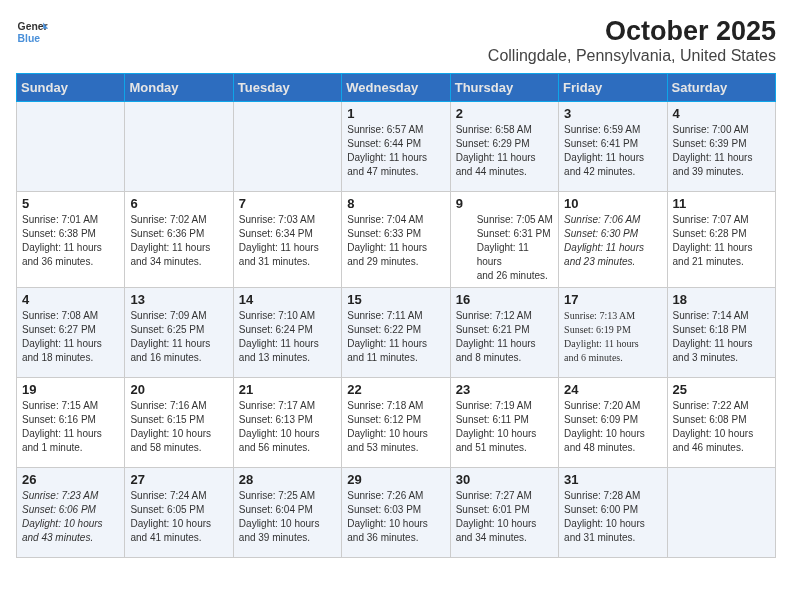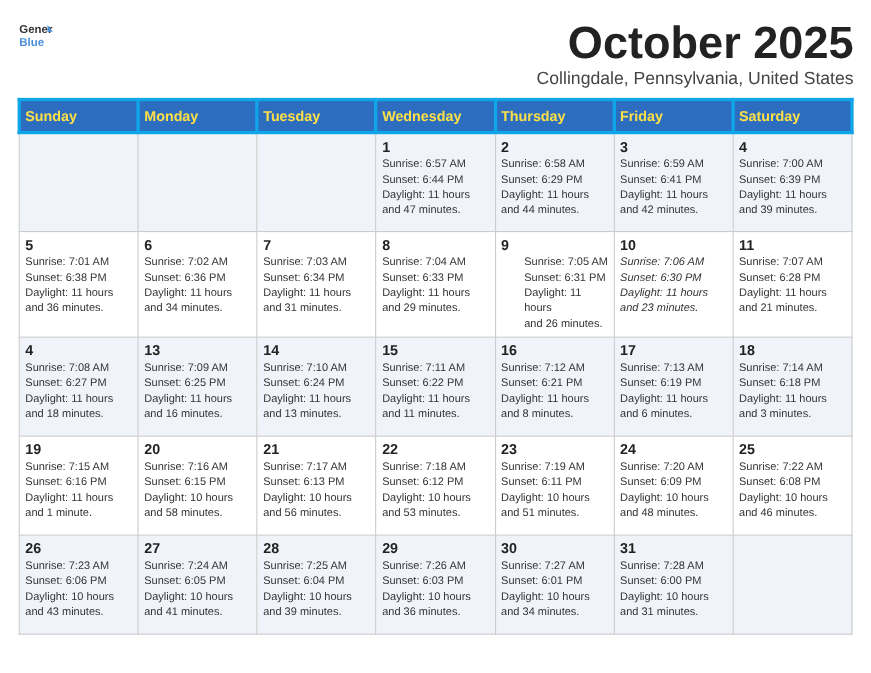--- a/index.html
+++ b/index.html
@@ -22,40 +22,40 @@
       gap: 4px;
     }
     .logo-icon {
       width: 32px;
       height: 32px;
     }
     .title-block {
       text-align: right;
     }
     .main-title {
-      font-size: 41px;
+      font-size: 27px;
       font-weight: bold;
       color: #222;
     }
     .subtitle {
       font-size: 16px;
       color: #444;
     }
     table {
       width: 100%;
       border-collapse: collapse;
       table-layout: fixed;
     }
     thead tr th {
       background-color: #2d6dbf;
-      color: #fde047;
+      color: #e5e5e5;
       font-size: 13px;
       padding: 6px 4px;
       text-align: left;
-      border: 3px solid #0ea5e9;
+      border: 1px solid #0ea5e9;
     }
     tbody tr {
       border: 1px solid #ccc;
     }
     tbody tr:nth-child(odd) {
       background-color: #f0f4fa;
     }
     tbody tr:nth-child(even) {
       background-color: #ffffff;
     }
@@ -224,21 +224,21 @@
         </td>
         <td>
           <span class="day-num">16</span>
           <div class="day-info" style="white-space: pre-line;">Sunrise: 7:12 AM
 Sunset: 6:21 PM
 Daylight: 11 hours
 and 8 minutes.</div>
         </td>
         <td>
           <span class="day-num">17</span>
-          <div class="day-info" style="white-space: pre-line;">Sunrise: 7:13 AM
+          <div class="day-info" style="white-space: pre-line; font-family: Liberation Serif, serif;">Sunrise: 7:13 AM
 Sunset: 6:19 PM
 Daylight: 11 hours
 and 6 minutes.</div>
         </td>
         <td>
           <span class="day-num">18</span>
           <div class="day-info" style="white-space: pre-line;">Sunrise: 7:14 AM
 Sunset: 6:18 PM
 Daylight: 11 hours
 and 3 minutes.</div>
@@ -291,21 +291,21 @@
           <span class="day-num">25</span>
           <div class="day-info" style="white-space: pre-line;">Sunrise: 7:22 AM
 Sunset: 6:08 PM
 Daylight: 10 hours
 and 46 minutes.</div>
         </td>
       </tr>
       <tr>
         <td>
           <span class="day-num">26</span>
-          <div class="day-info" style="white-space: pre-line;">Sunrise: 7:23 AM
+          <div class="day-info" style="white-space: pre-line; font-style: italic;">Sunrise: 7:23 AM
 Sunset: 6:06 PM
 Daylight: 10 hours
 and 43 minutes.</div>
         </td>
         <td>
           <span class="day-num">27</span>
           <div class="day-info" style="white-space: pre-line;">Sunrise: 7:24 AM
 Sunset: 6:05 PM
 Daylight: 10 hours
 and 41 minutes.</div>

